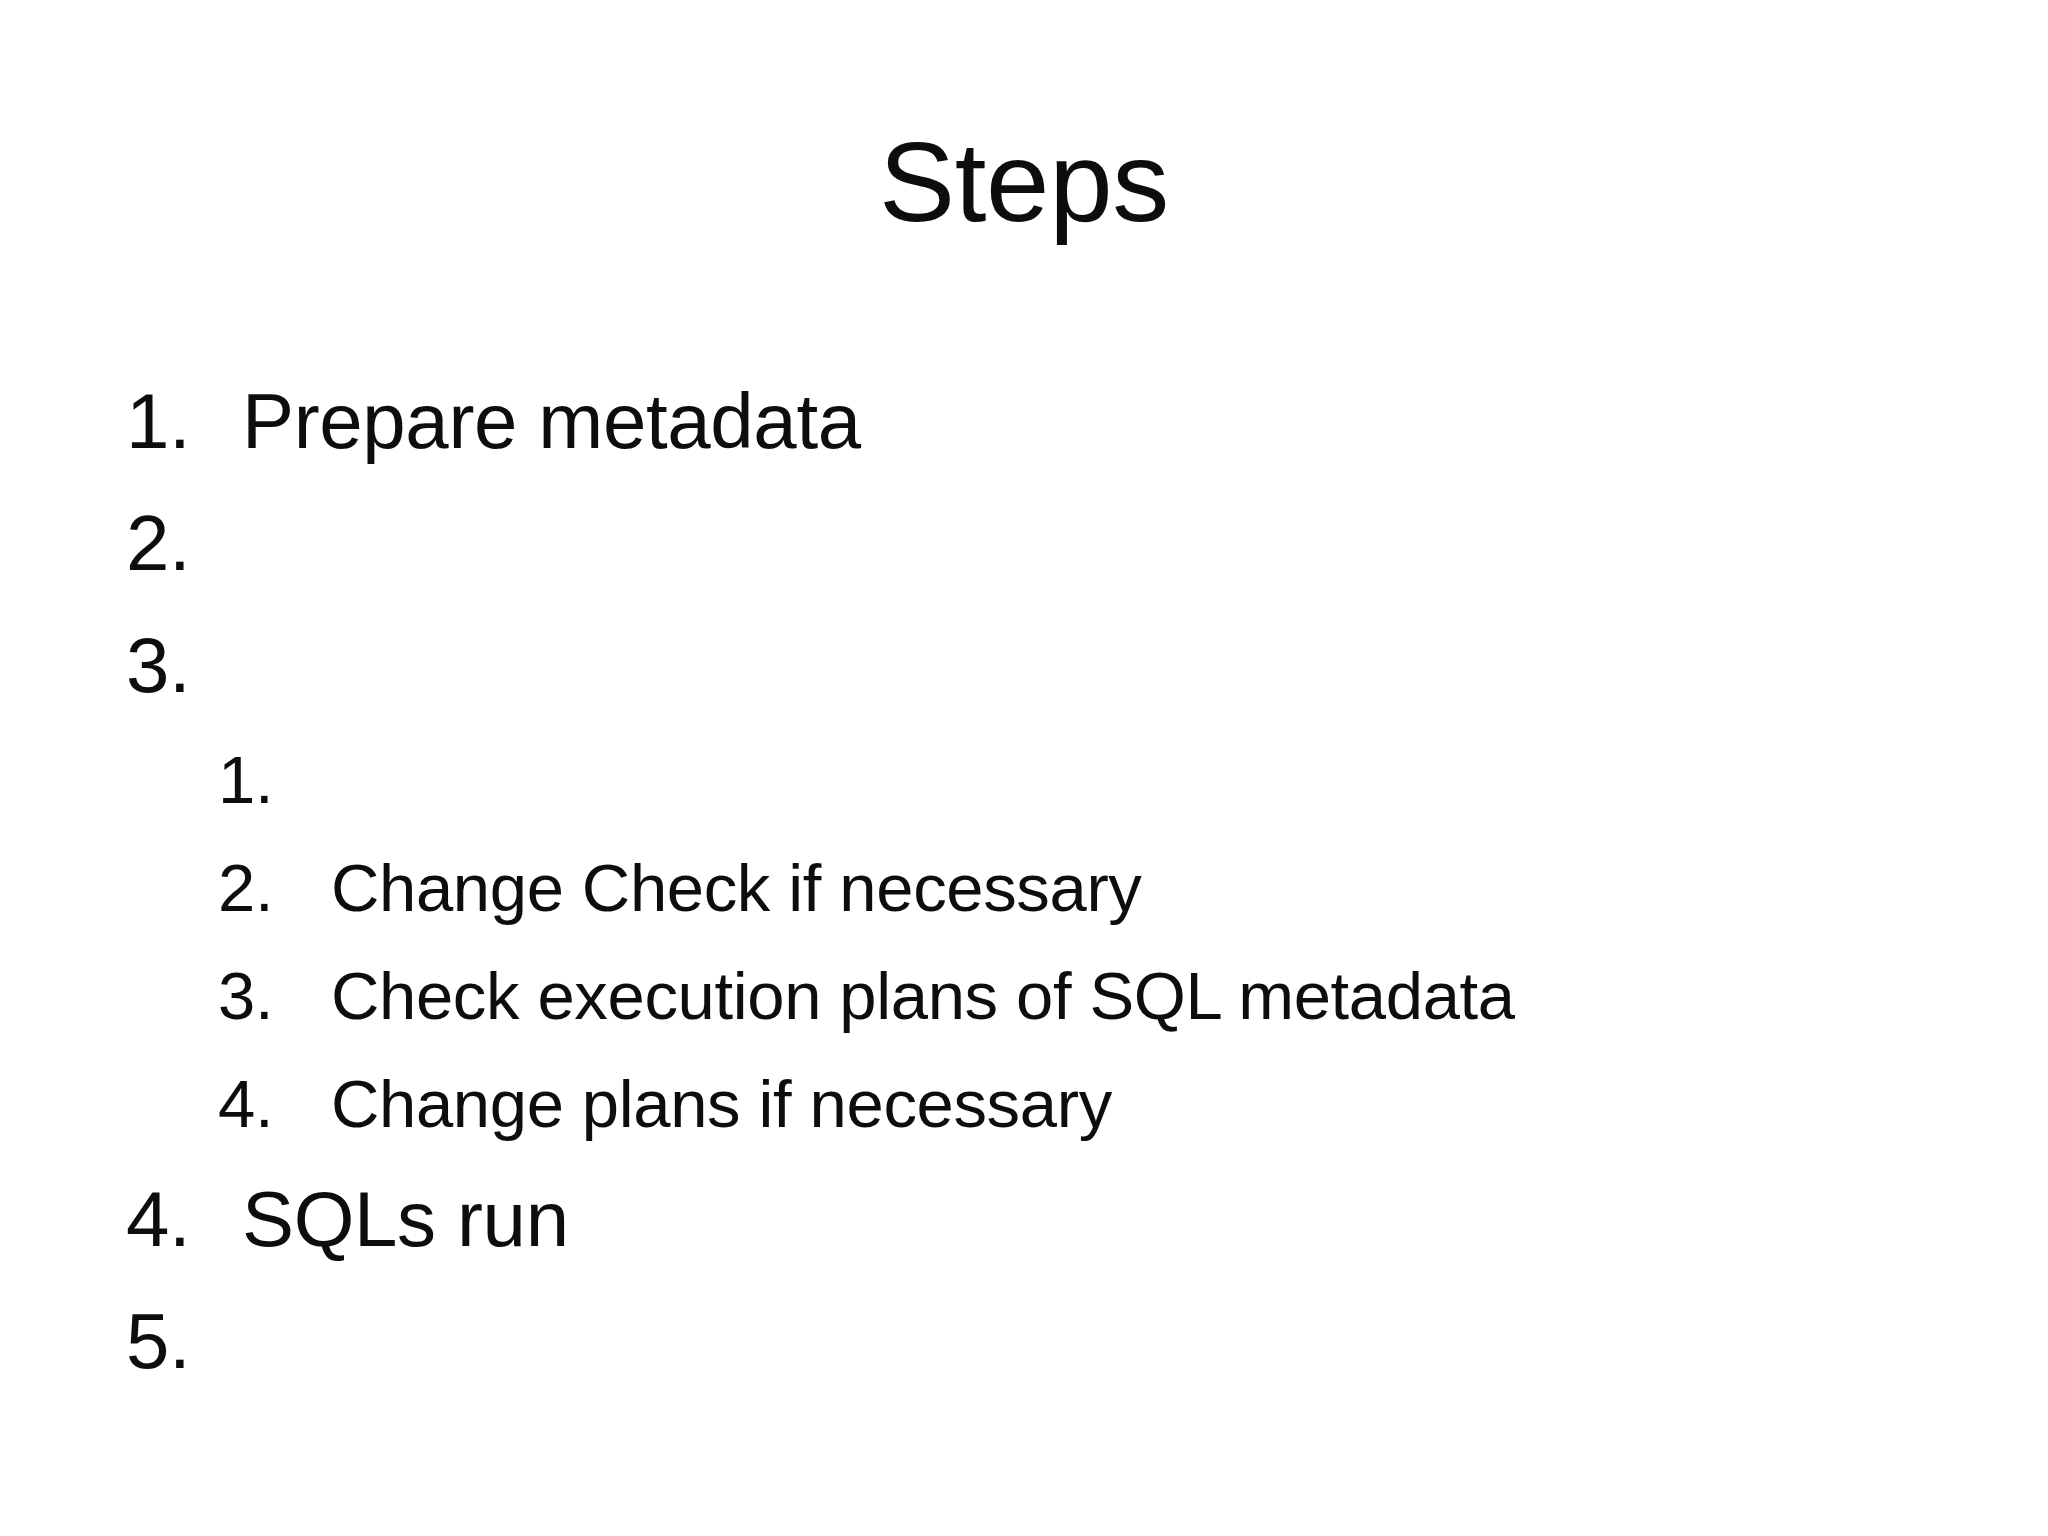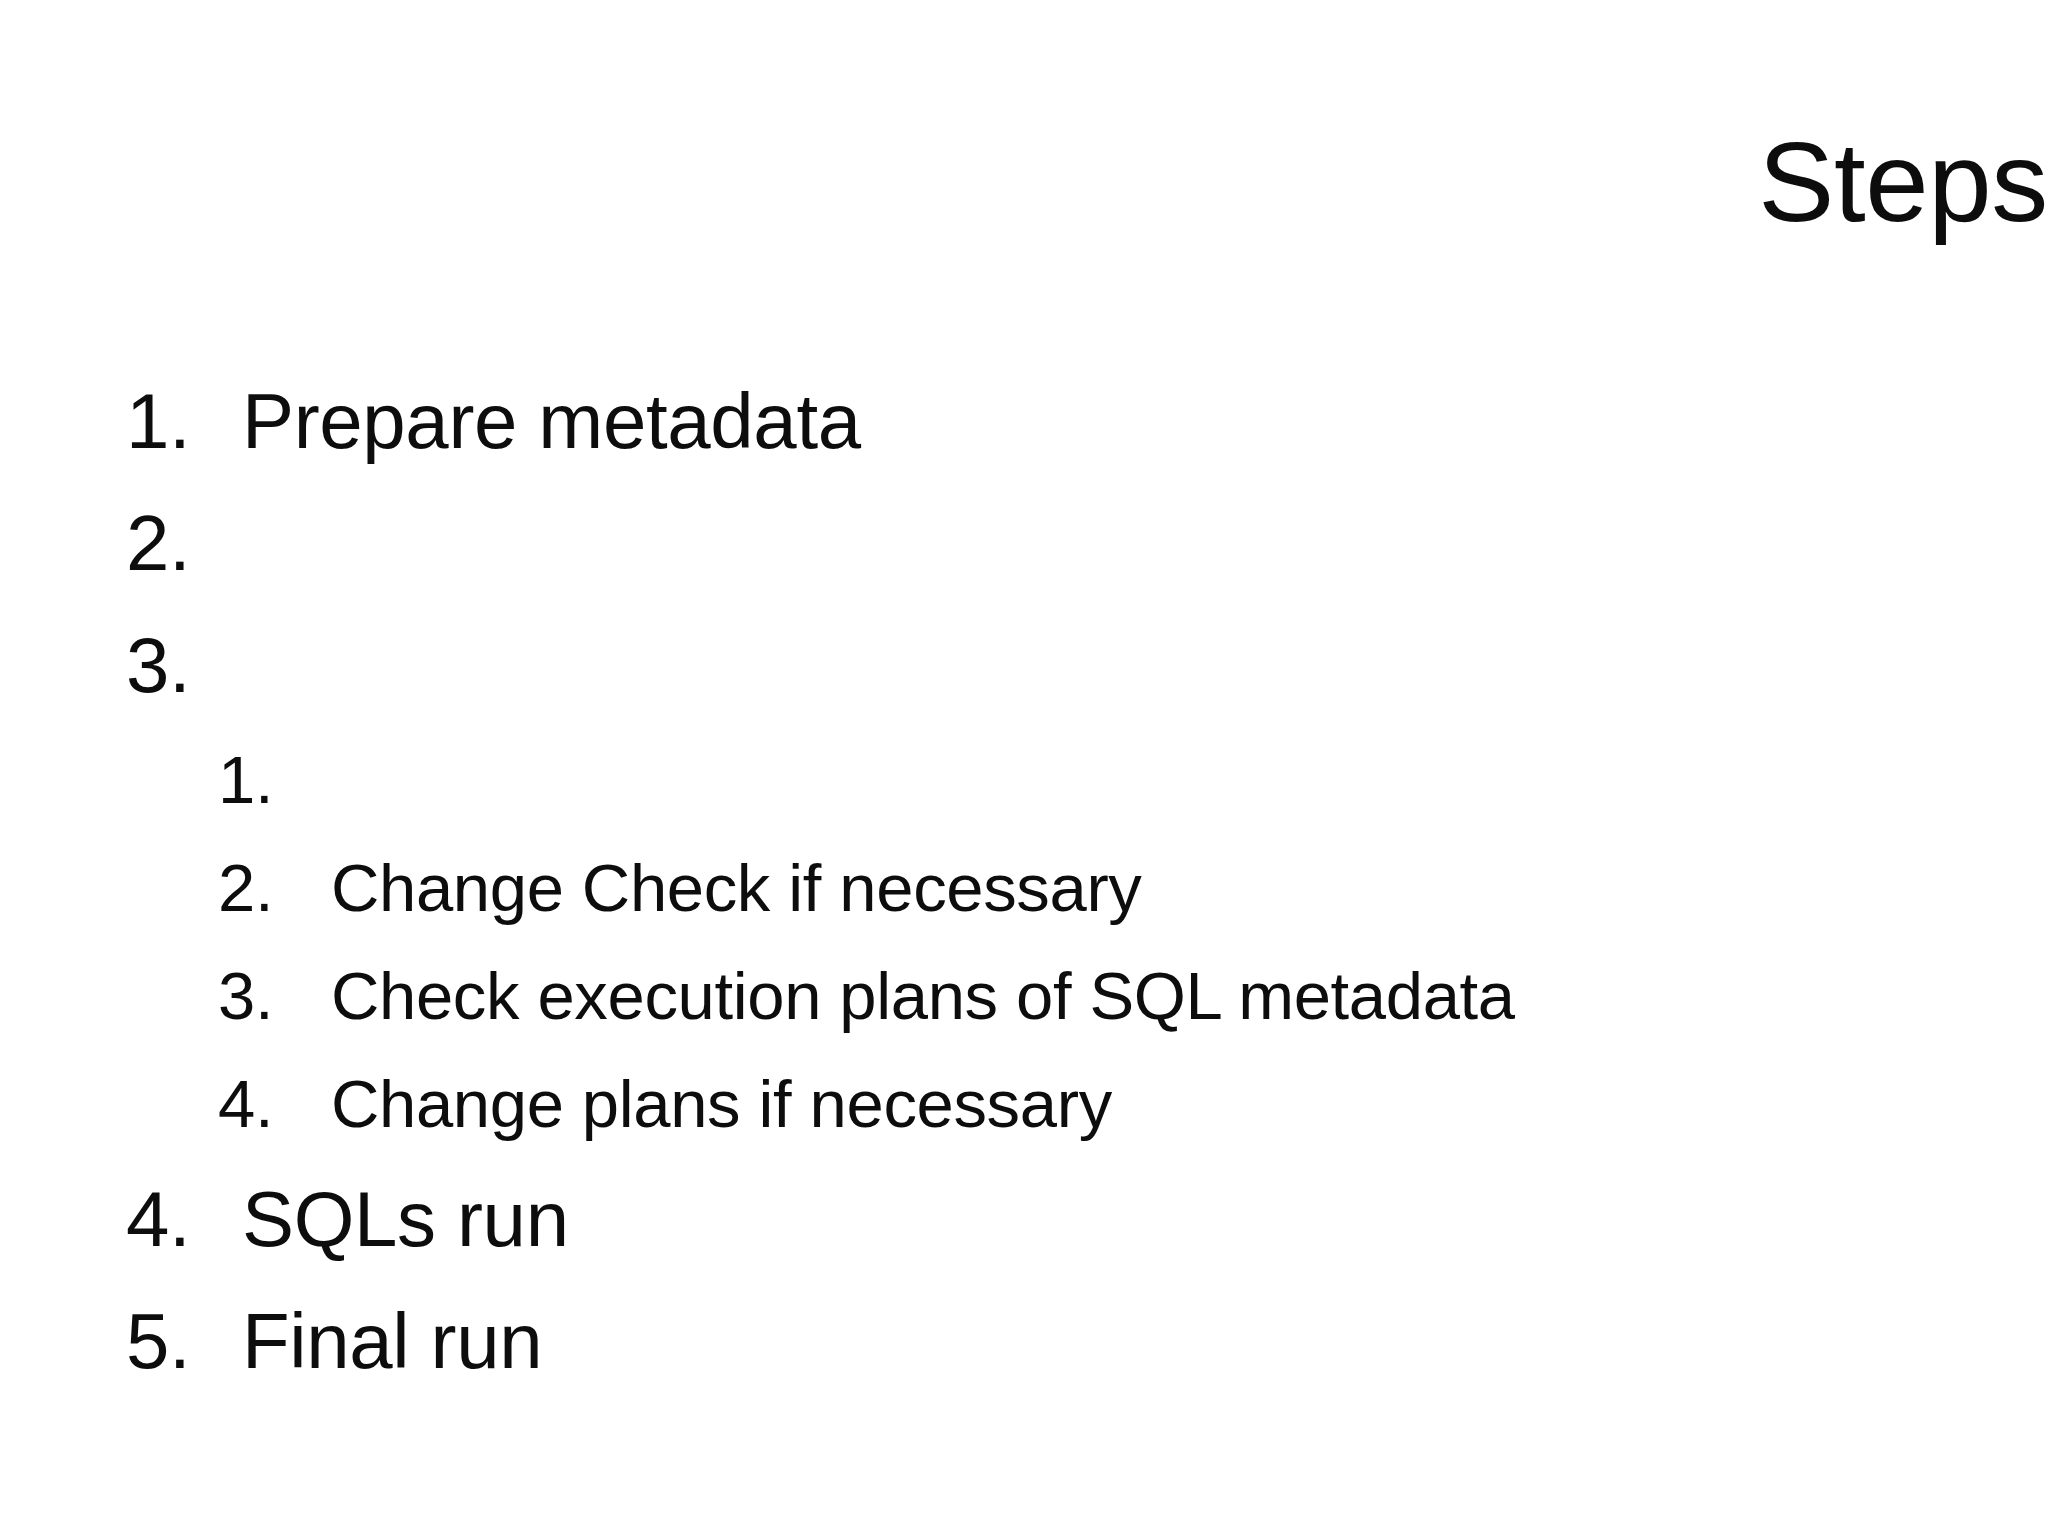--- a/index.html
+++ b/index.html
@@ -14,21 +14,21 @@
     position: relative;
     font-family: "Liberation Sans", sans-serif;
     color: #0d0d0d;
     letter-spacing: -0.022em;
   }
   .slide-title {
     position: absolute;
     top: 122px;
     left: 0;
     width: 100%;
-    text-align: right;
+    text-align: center;
     font-size: 114px;
     line-height: 1.05;
     font-weight: 400;
     white-space: nowrap;
   }
   .steps-list {
     position: absolute;
     top: 360px;
     left: 0;
     right: 0;
@@ -102,16 +102,15 @@
     <span class="label">Change plans if necessary</span>
   </div>
 
   <div class="row level-1">
     <span class="num">4.</span>
     <span class="label">SQLs run</span>
   </div>
 
   <div class="row level-1">
     <span class="num">5.</span>
-    <span class="label">Final run</span>
   </div>
 
 </div>
 
 </body></html>

